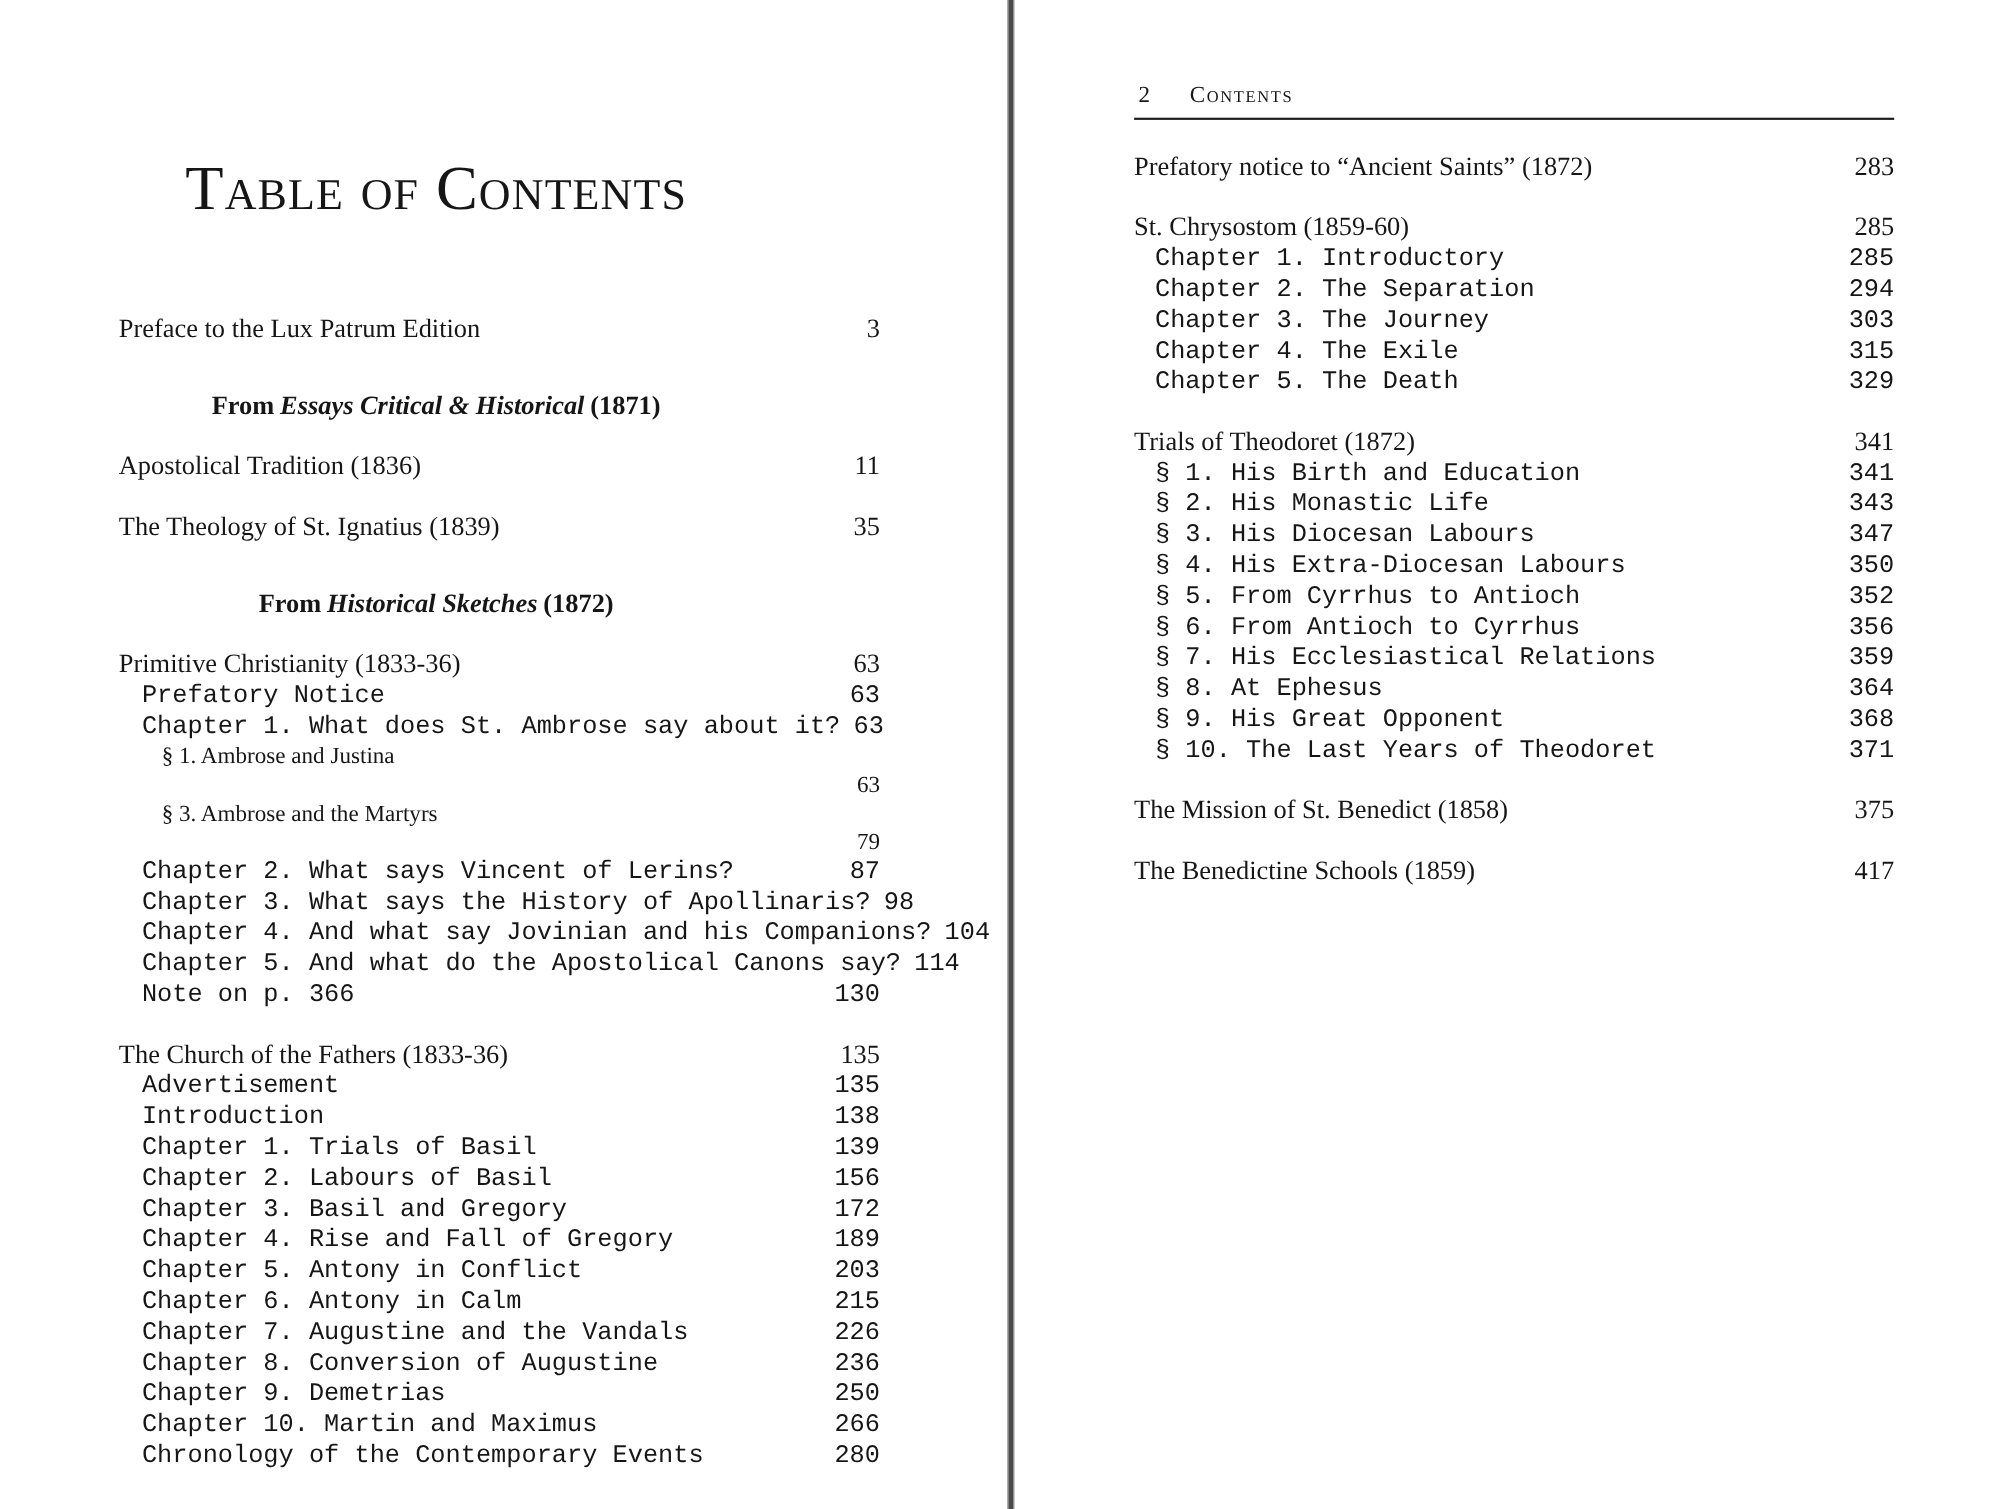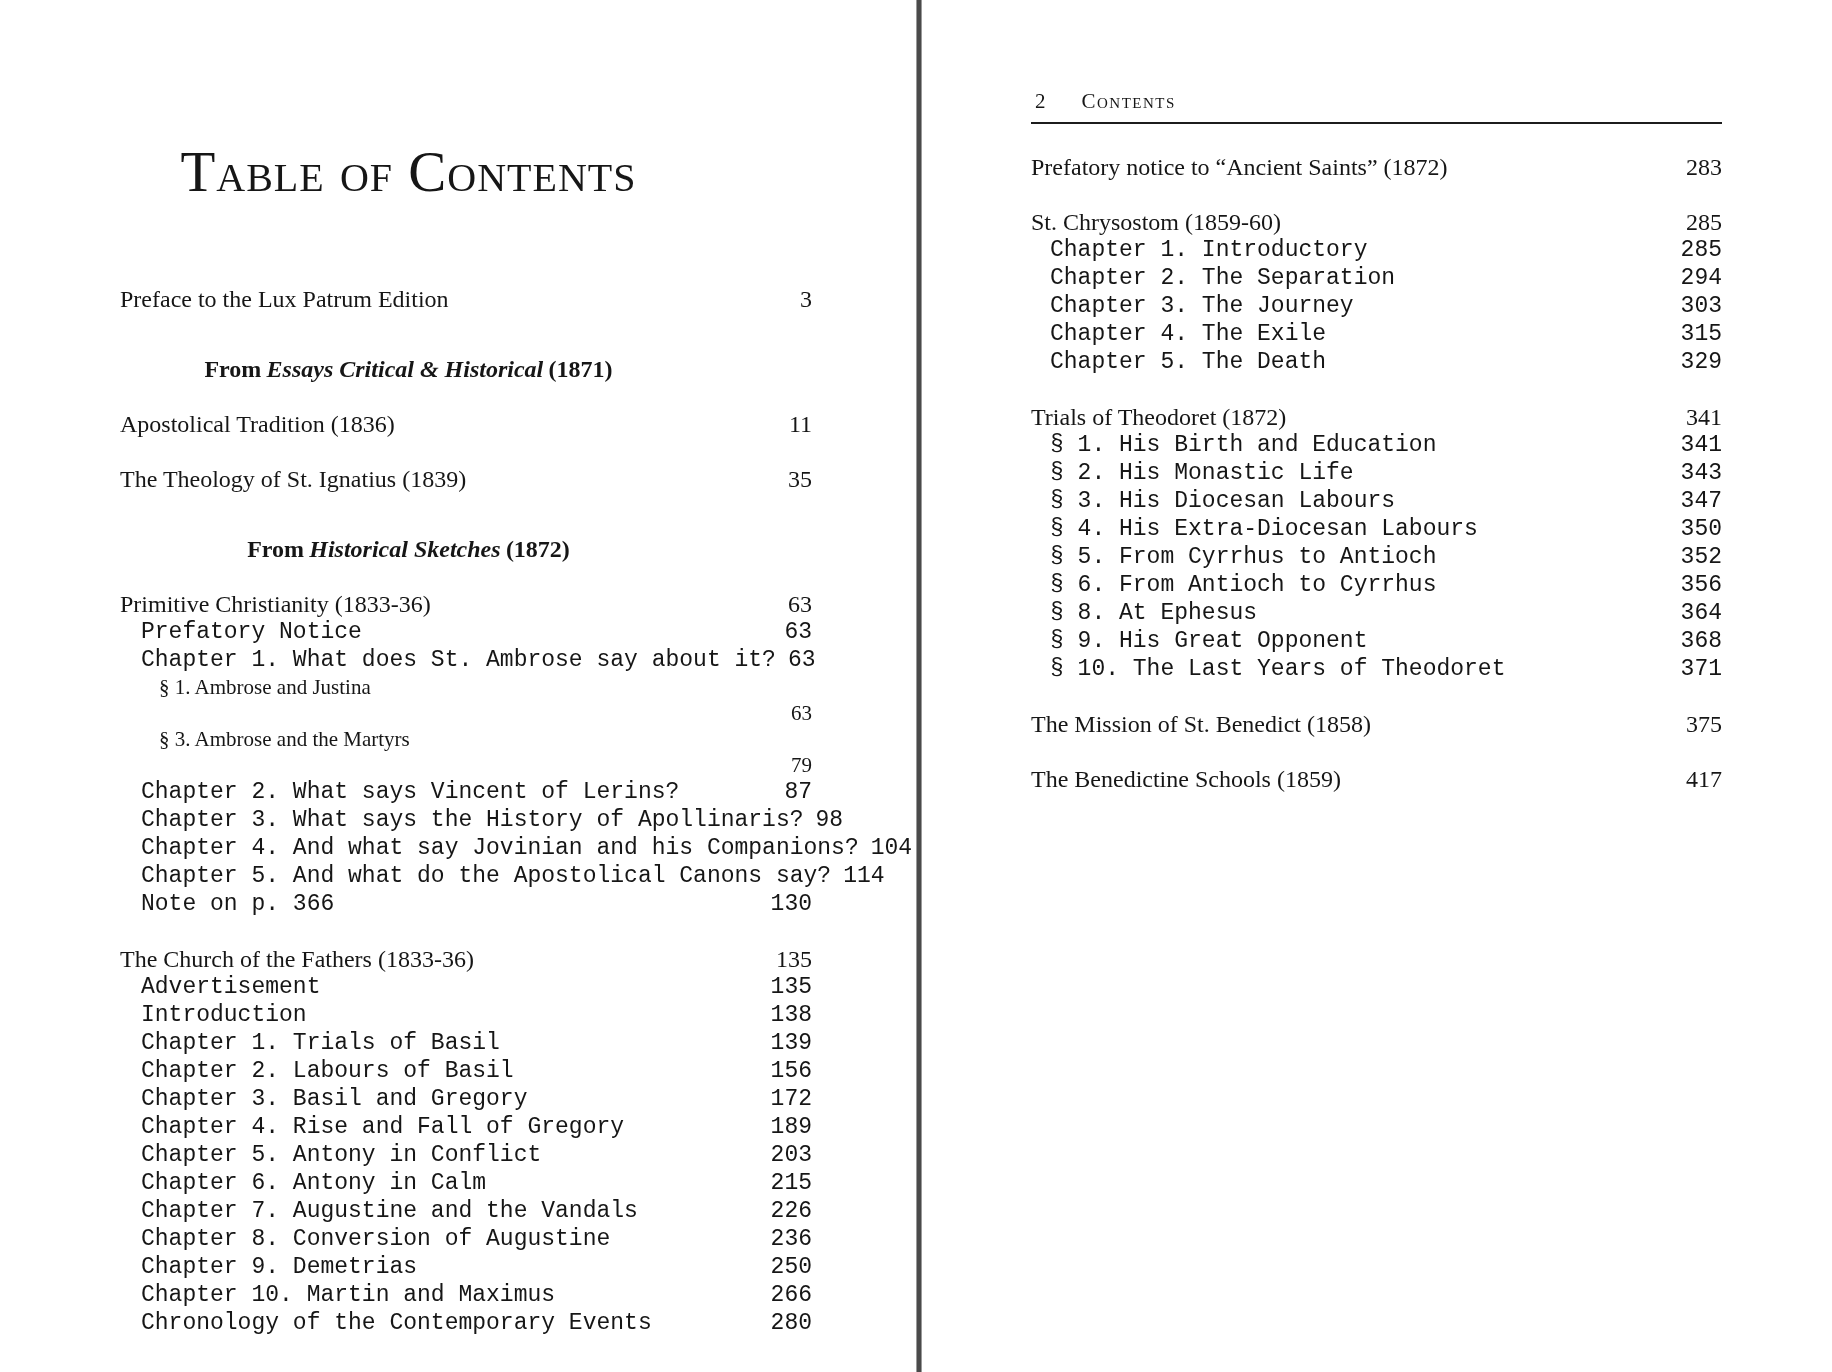--- a/index.html
+++ b/index.html
@@ -13,21 +13,21 @@
   #spread { position: relative; width: 1832px; height: 1372px; background: #ffffff; }
 
   
   .divider {
     position: absolute; top: 0; bottom: 0; left: 916px; width: 4px;
     background: #4a4a4a;
     border-left: 1px solid #9a9a9a; border-right: 1px solid #9a9a9a;
   }
 
   .page { position: absolute; top: 0; height: 1372px; }
-  .page-left  { left: 12px;    width: 916px; }
+  .page-left  { left: 0;    width: 916px; }
   .page-right { left: 922px; width: 910px; }
 
   .page-left .inner  { padding: 142px 116px 0 108px; }
   .page-right .inner { padding: 74px  110px 0 109px; }
 
   
   .toc-title {
     font-variant: small-caps;
     font-size: 57px;
     line-height: 60px;
@@ -42,21 +42,20 @@
   .running-header {
     display: flex; align-items: baseline;
     font-size: 21px; line-height: 24px;
   }
   .running-header .pgnum { margin-left: 4px; }
   .running-header .rtitle {
     font-variant: small-caps;
     letter-spacing: 1.5px;
     margin-left: 36px;
     font-size: 21px;
-    margin-top: 15px;
   }
   .header-rule {
     border: none; border-top: 2px solid #1c1c1c;
     margin: 9px 0 0 0; width: 100%;
   }
   .page-right .toc-list { margin-top: 29px; }
 
   
   .row { display: flex; align-items: baseline; }
   .row .txt { white-space: nowrap; text-align: center; }
@@ -266,20 +265,24 @@
           </div>
           <div class="row entry l1">
             <span class="txt">§ 5. From Cyrrhus to Antioch</span>
             <span class="num">352</span>
           </div>
           <div class="row entry l1">
             <span class="txt">§ 6. From Antioch to Cyrrhus</span>
             <span class="num">356</span>
           </div>
           <div class="row entry l1">
+            <span class="txt">§ 7. His Ecclesiastical Relations</span>
+            <span class="num">359</span>
+          </div>
+          <div class="row entry l1">
             <span class="txt">§ 8. At Ephesus</span>
             <span class="num">364</span>
           </div>
           <div class="row entry l1">
             <span class="txt">§ 9. His Great Opponent</span>
             <span class="num">368</span>
           </div>
           <div class="row entry l1">
             <span class="txt">§ 10. The Last Years of Theodoret</span>
             <span class="num">371</span>

